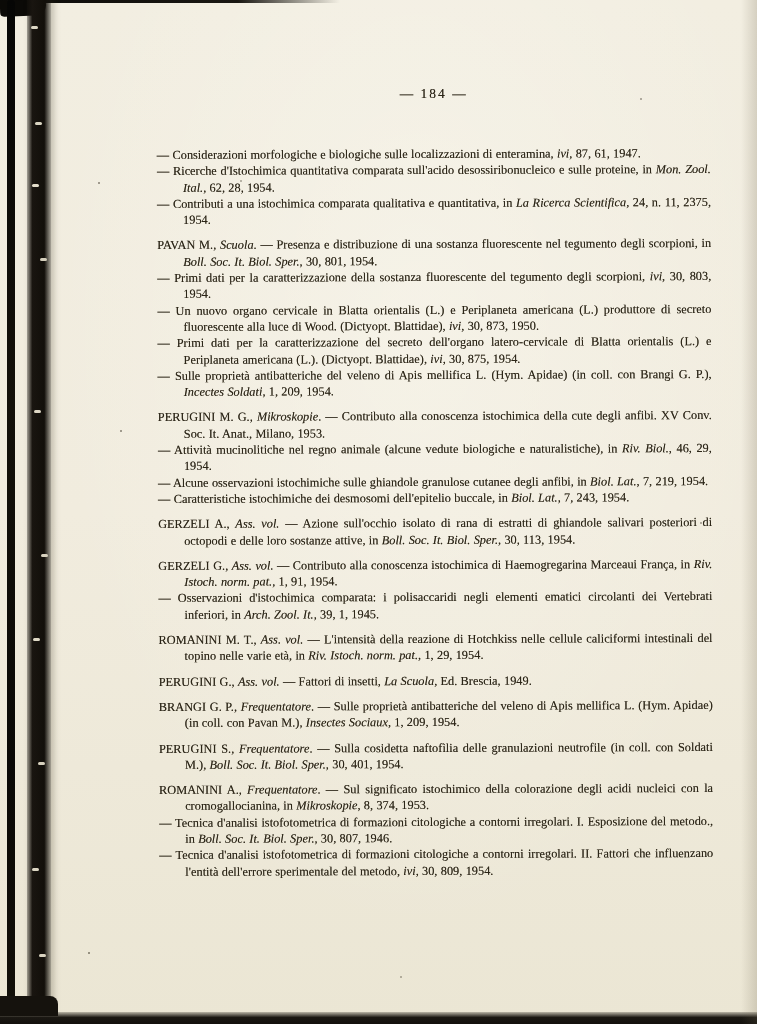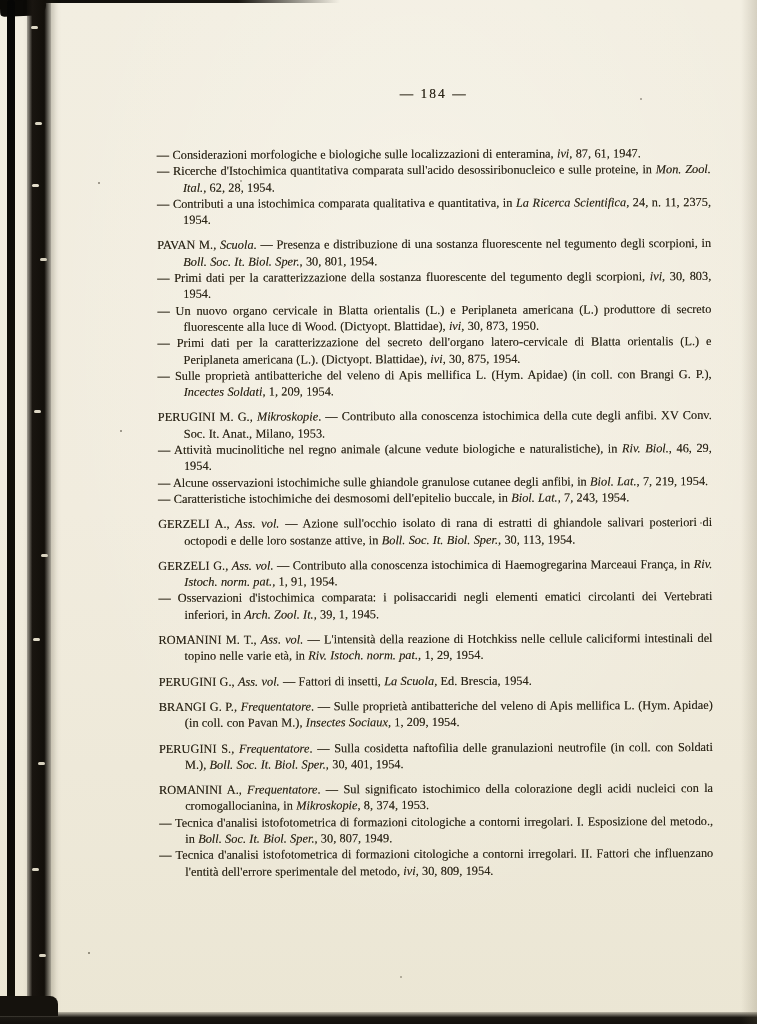--- a/index.html
+++ b/index.html
@@ -140,27 +140,27 @@
         <p class="entry"><span class="rm">GERZELI A., </span><span class="it">Ass. vol.</span><span class="rm"> — Azione sull'occhio isolato di rana di estratti di ghiandole salivari posteriori di octopodi e delle loro sostanze attive, in </span><span class="it">Boll. Soc. It. Biol. Sper.</span><span class="rm">, 30, 113, 1954.</span></p>
       </div>
       <div class="group">
         <p class="entry"><span class="rm">GERZELI G., </span><span class="it">Ass. vol.</span><span class="rm"> — Contributo alla conoscenza istochimica di Haemogregarina Marceaui França, in </span><span class="it">Riv. Istoch. norm. pat.</span><span class="rm">, 1, 91, 1954.</span></p>
         <p class="entry"><span class="rm">— Osservazioni d'istochimica comparata: i polisaccaridi negli elementi ematici circolanti dei Vertebrati inferiori, in </span><span class="it">Arch. Zool. It.</span><span class="rm">, 39, 1, 1945.</span></p>
       </div>
       <div class="group">
         <p class="entry"><span class="rm">ROMANINI M. T., </span><span class="it">Ass. vol.</span><span class="rm"> — L'intensità della reazione di Hotchkiss nelle cellule caliciformi intestinali del topino nelle varie età, in </span><span class="it">Riv. Istoch. norm. pat.</span><span class="rm">, 1, 29, 1954.</span></p>
       </div>
       <div class="group">
-        <p class="entry"><span class="rm">PERUGINI G., </span><span class="it">Ass. vol.</span><span class="rm"> — Fattori di insetti, </span><span class="it">La Scuola</span><span class="rm">, Ed. Brescia, 1954.</span></p>
+        <p class="entry"><span class="rm">PERUGINI G., </span><span class="it">Ass. vol.</span><span class="rm"> — Fattori di insetti, </span><span class="it">La Scuola</span><span class="rm">, Ed. Brescia, 1949.</span></p>
       </div>
       <div class="group">
         <p class="entry"><span class="rm">BRANGI G. P., </span><span class="it">Frequentatore</span><span class="rm">. — Sulle proprietà antibatteriche del veleno di Apis mellifica L. (Hym. Apidae) (in coll. con Pavan M.), </span><span class="it">Insectes Sociaux</span><span class="rm">, 1, 209, 1954.</span></p>
       </div>
       <div class="group">
         <p class="entry"><span class="rm">PERUGINI S., </span><span class="it">Frequentatore</span><span class="rm">. — Sulla cosidetta naftofìlia delle granulazioni neutrofile (in coll. con Soldati M.), </span><span class="it">Boll. Soc. It. Biol. Sper.</span><span class="rm">, 30, 401, 1954.</span></p>
       </div>
       <div class="group">
         <p class="entry"><span class="rm">ROMANINI A., </span><span class="it">Frequentatore</span><span class="rm">. — Sul significato istochimico della colorazione degli acidi nucleici con la cromogallocianina, in </span><span class="it">Mikroskopie</span><span class="rm">, 8, 374, 1953.</span></p>
-        <p class="entry"><span class="rm">— Tecnica d'analisi istofotometrica di formazioni citologiche a contorni irregolari. I. Esposizione del metodo., in </span><span class="it">Boll. Soc. It. Biol. Sper.</span><span class="rm">, 30, 807, 1949.</span></p>
+        <p class="entry"><span class="rm">— Tecnica d'analisi istofotometrica di formazioni citologiche a contorni irregolari. I. Esposizione del metodo., in </span><span class="it">Boll. Soc. It. Biol. Sper.</span><span class="rm">, 30, 807, 1946.</span></p>
         <p class="entry"><span class="rm">— Tecnica d'analisi istofotometrica di formazioni citologiche a contorni irregolari. II. Fattori che influenzano l'entità dell'errore sperimentale del metodo, </span><span class="it">ivi</span><span class="rm">, 30, 809, 1954.</span></p>
       </div>
     </div>
 </div>
 
 </body></html>

